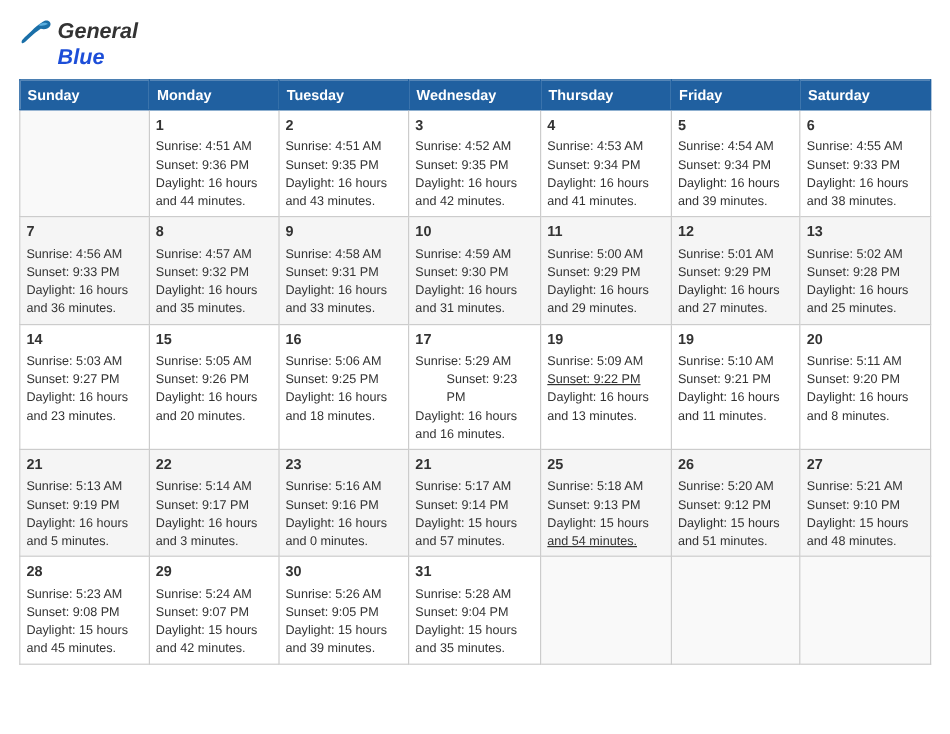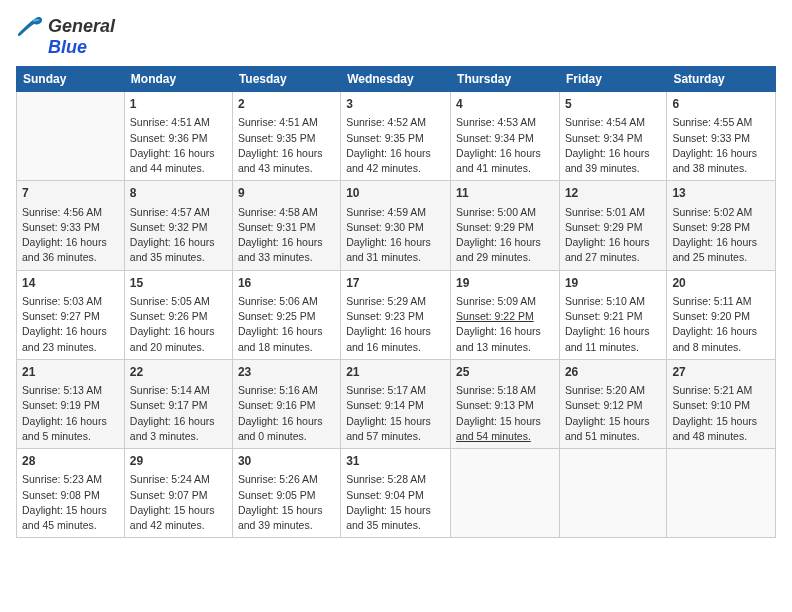--- a/index.html
+++ b/index.html
@@ -221,21 +221,21 @@
         <td>
           <span class="day-num">16</span>
           <span style="display: block;">Sunrise: 5:06 AM</span>
           <span style="display: block;">Sunset: 9:25 PM</span>
           <span style="display: block;">Daylight: 16 hours</span>
           <span style="display: block;">and 18 minutes.</span>
         </td>
         <td>
           <span class="day-num">17</span>
           <span style="display: block;">Sunrise: 5:29 AM</span>
-          <span style="display: block;">Sunset: 9:23 PM</span>
+          <span style="display: block; margin-left: 26px;">Sunset: 9:23 PM</span>
           <span style="display: block;">Daylight: 16 hours</span>
           <span style="display: block;">and 16 minutes.</span>
         </td>
         <td>
           <span class="day-num">19</span>
           <span style="display: block;">Sunrise: 5:09 AM</span>
           <span style="display: block; text-decoration: underline;">Sunset: 9:22 PM</span>
           <span style="display: block;">Daylight: 16 hours</span>
           <span style="display: block;">and 13 minutes.</span>
         </td>

